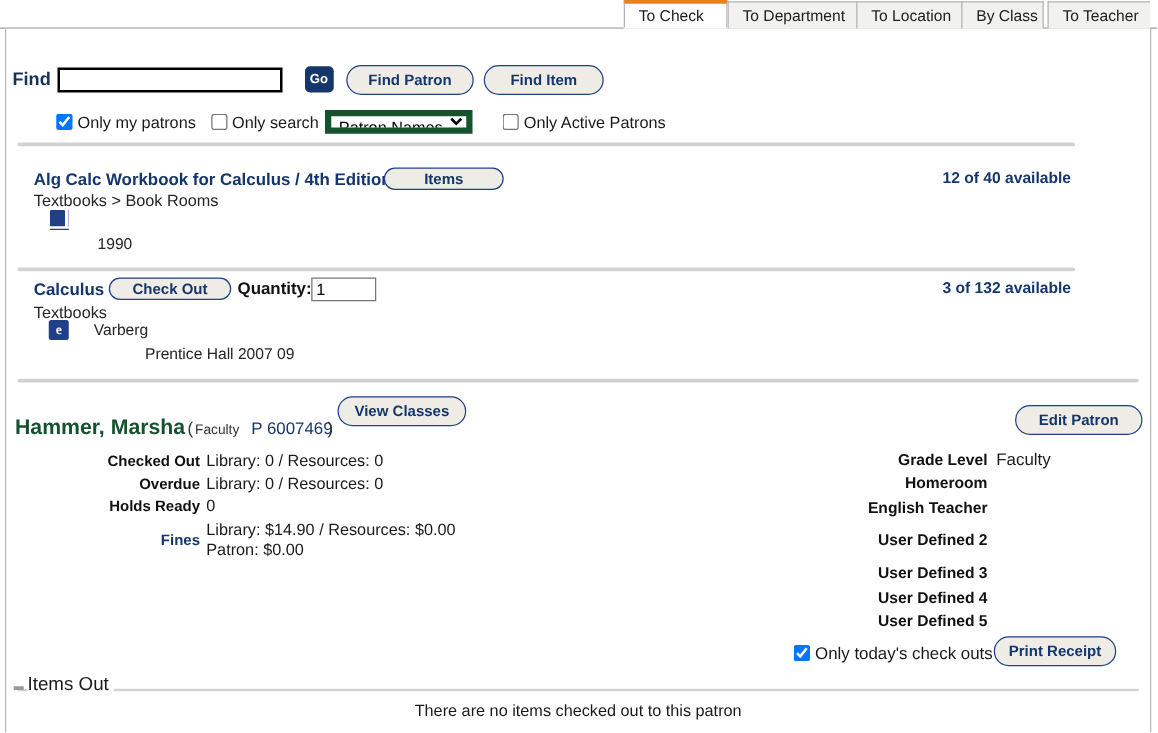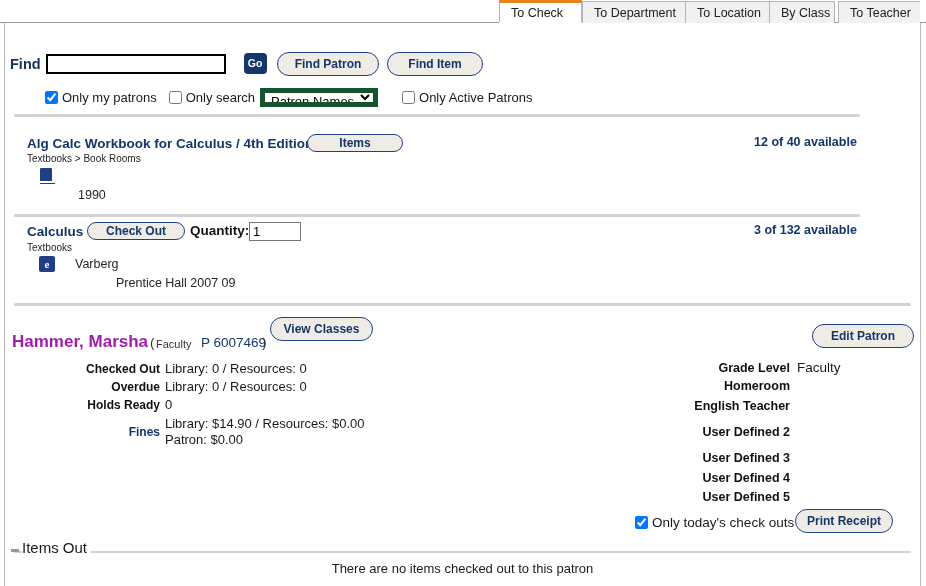--- a/index.html
+++ b/index.html
@@ -130,21 +130,21 @@
     width: 118px;
   }
 
   
   .title-link {
     color: #14366b;
     font-weight: bold;
     font-size: 13.5px;
     cursor: pointer;
   }
-  .breadcrumb { font-size: 10px; color: #252525; }
+  .breadcrumb { font-size: 13px; color: #252525; }
   .meta { font-size: 12.5px; color: #252525; }
   .avail {
     position: absolute;
     font-size: 12.5px;
     color: #14366b;
     font-weight: bold;
     white-space: nowrap;
   }
 
   
@@ -183,21 +183,21 @@
     font-size: 13px;
     padding: 0 3px;
     box-sizing: border-box;
     font-family: "Liberation Sans", sans-serif;
   }
 
   
   .patron-name {
     font-size: 17px;
     font-weight: bold;
-    color: #a21caf;
+    color: #14532d;
   }
   .patron-type { font-size: 11px; color: #333; }
   .patron-id { font-size: 13.5px; color: #14366b; }
   .paren { font-size: 13.5px; color: #333; }
 
   .stat-label {
     position: absolute;
     text-align: right;
     font-size: 12px;
     font-weight: bold;

